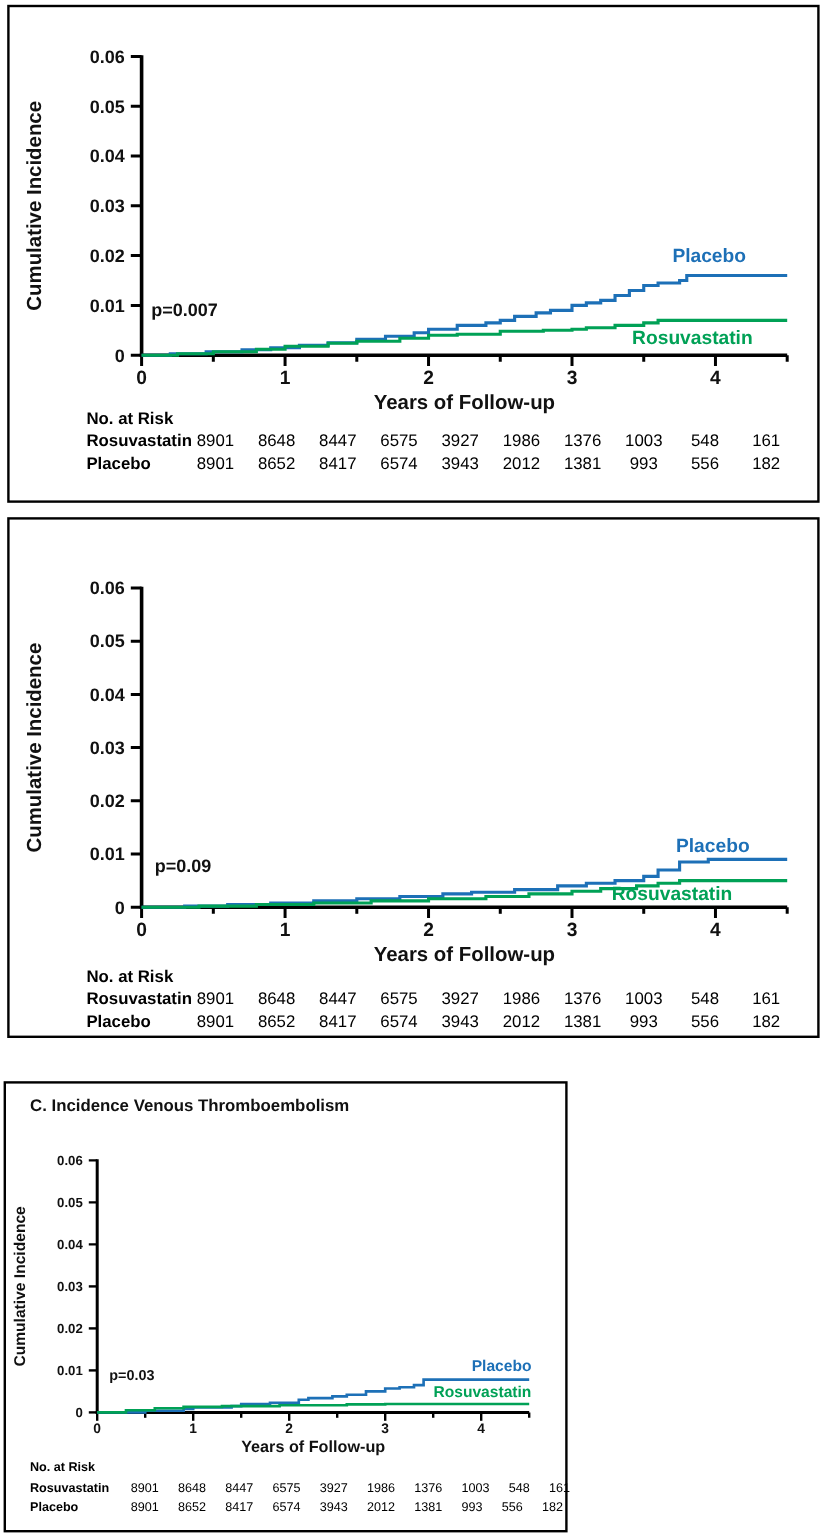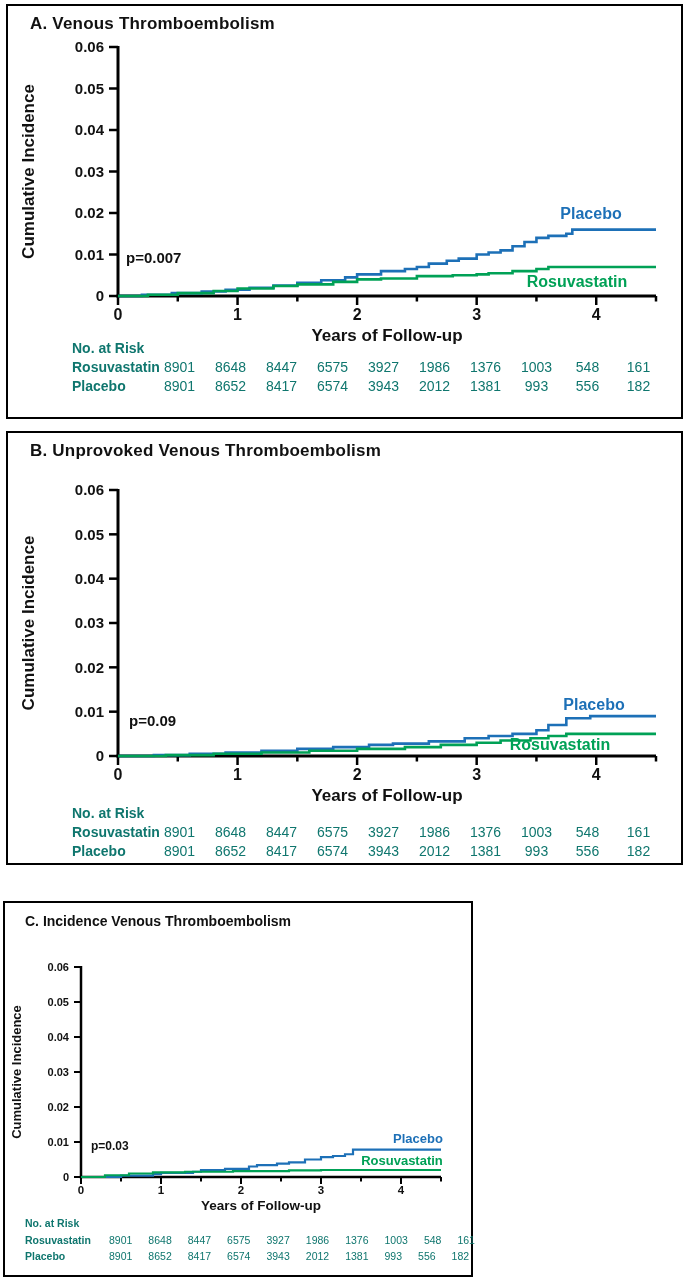--- a/index.html
+++ b/index.html
@@ -8,21 +8,21 @@
     font-family:"Liberation Sans", sans-serif;color:#111;
   }
   .panel{position:absolute;border:2px solid #000;background:#fff;box-sizing:border-box;}
   #panel-a{left:6px;top:4px;width:677px;height:415px;}
   #panel-b{left:6px;top:431px;width:677px;height:434px;}
   #panel-c{left:3px;top:901px;width:470px;height:376px;}
   .panel-title{position:absolute;font-weight:700;margin:0;color:#111;white-space:nowrap;}
   #panel-a .panel-title,#panel-b .panel-title{left:22px;top:8px;font-size:17px;letter-spacing:.2px;}
   #panel-c .panel-title{left:20px;top:10px;font-size:14px;}
   svg.chart{position:absolute;left:0;top:0;}
-  .risk-table{position:absolute;left:0;right:0;color:#0f766e;}
+  .risk-table{position:absolute;left:0;right:0;color:#000000;}
   .rt-ab{font-size:14px;line-height:19px;}
   .rt-c{font-size:10.5px;line-height:16.5px;}
   .rt-heading{font-weight:700;}
   .rt-ab .rt-heading,.rt-ab .rt-label{margin-left:64px;}
   .rt-c .rt-heading,.rt-c .rt-label{margin-left:20px;}
   .rt-row{display:flex;}
   .rt-label{font-weight:700;flex:none;}
   .rt-ab .rt-label{width:90px;}
   .rt-c .rt-label{width:84px;}
   .rt-cells{display:flex;flex:none;gap:16px;}
@@ -32,21 +32,20 @@
   #risk-0{top:333px;}
   #risk-1{top:371px;}
   #risk-2{top:312px;}
 </style>
 </head>
 <body>
 
 <div>
 
   <section class="panel" id="panel-a">
-    <h2 class="panel-title">A. Venous Thromboembolism</h2>
     <svg class="chart" id="chart-0" width="673" height="411" viewBox="0 0 673 411">
         <line x1="110" y1="40" x2="110" y2="291.5" stroke="#000000" stroke-width="3"></line>
         <line x1="108.5" y1="290" x2="648" y2="290" stroke="#000000" stroke-width="3"></line>
         <line x1="101" y1="290" x2="110" y2="290" stroke="#000000" stroke-width="2.5"></line>
         <text x="96" y="290" dy="0.35em" text-anchor="end" font-size="15" font-weight="700" fill="#111">0</text>
         <line x1="101" y1="248.5" x2="110" y2="248.5" stroke="#000000" stroke-width="2.5"></line>
         <text x="96" y="248.5" dy="0.35em" text-anchor="end" font-size="15" font-weight="700" fill="#111">0.01</text>
         <line x1="101" y1="207" x2="110" y2="207" stroke="#000000" stroke-width="2.5"></line>
         <text x="96" y="207" dy="0.35em" text-anchor="end" font-size="15" font-weight="700" fill="#111">0.02</text>
         <line x1="101" y1="165.5" x2="110" y2="165.5" stroke="#000000" stroke-width="2.5"></line>
@@ -109,21 +108,20 @@
             <span class="rt-cell">1381</span>
             <span class="rt-cell">993</span>
             <span class="rt-cell">556</span>
             <span class="rt-cell">182</span>
           </span>
         </div>
       </div>
   </section>
 
   <section class="panel" id="panel-b">
-    <h2 class="panel-title">B. Unprovoked Venous Thromboembolism</h2>
     <svg class="chart" id="chart-1" width="673" height="430" viewBox="0 0 673 430">
         <line x1="110" y1="56" x2="110" y2="324.5" stroke="#000000" stroke-width="3"></line>
         <line x1="108.5" y1="323" x2="648" y2="323" stroke="#000000" stroke-width="3"></line>
         <line x1="101" y1="323" x2="110" y2="323" stroke="#000000" stroke-width="2.5"></line>
         <text x="96" y="323" dy="0.35em" text-anchor="end" font-size="15" font-weight="700" fill="#111">0</text>
         <line x1="101" y1="278.6666666666667" x2="110" y2="278.6666666666667" stroke="#000000" stroke-width="2.5"></line>
         <text x="96" y="278.6666666666667" dy="0.35em" text-anchor="end" font-size="15" font-weight="700" fill="#111">0.01</text>
         <line x1="101" y1="234.33333333333331" x2="110" y2="234.33333333333331" stroke="#000000" stroke-width="2.5"></line>
         <text x="96" y="234.33333333333331" dy="0.35em" text-anchor="end" font-size="15" font-weight="700" fill="#111">0.02</text>
         <line x1="101" y1="190" x2="110" y2="190" stroke="#000000" stroke-width="2.5"></line>

